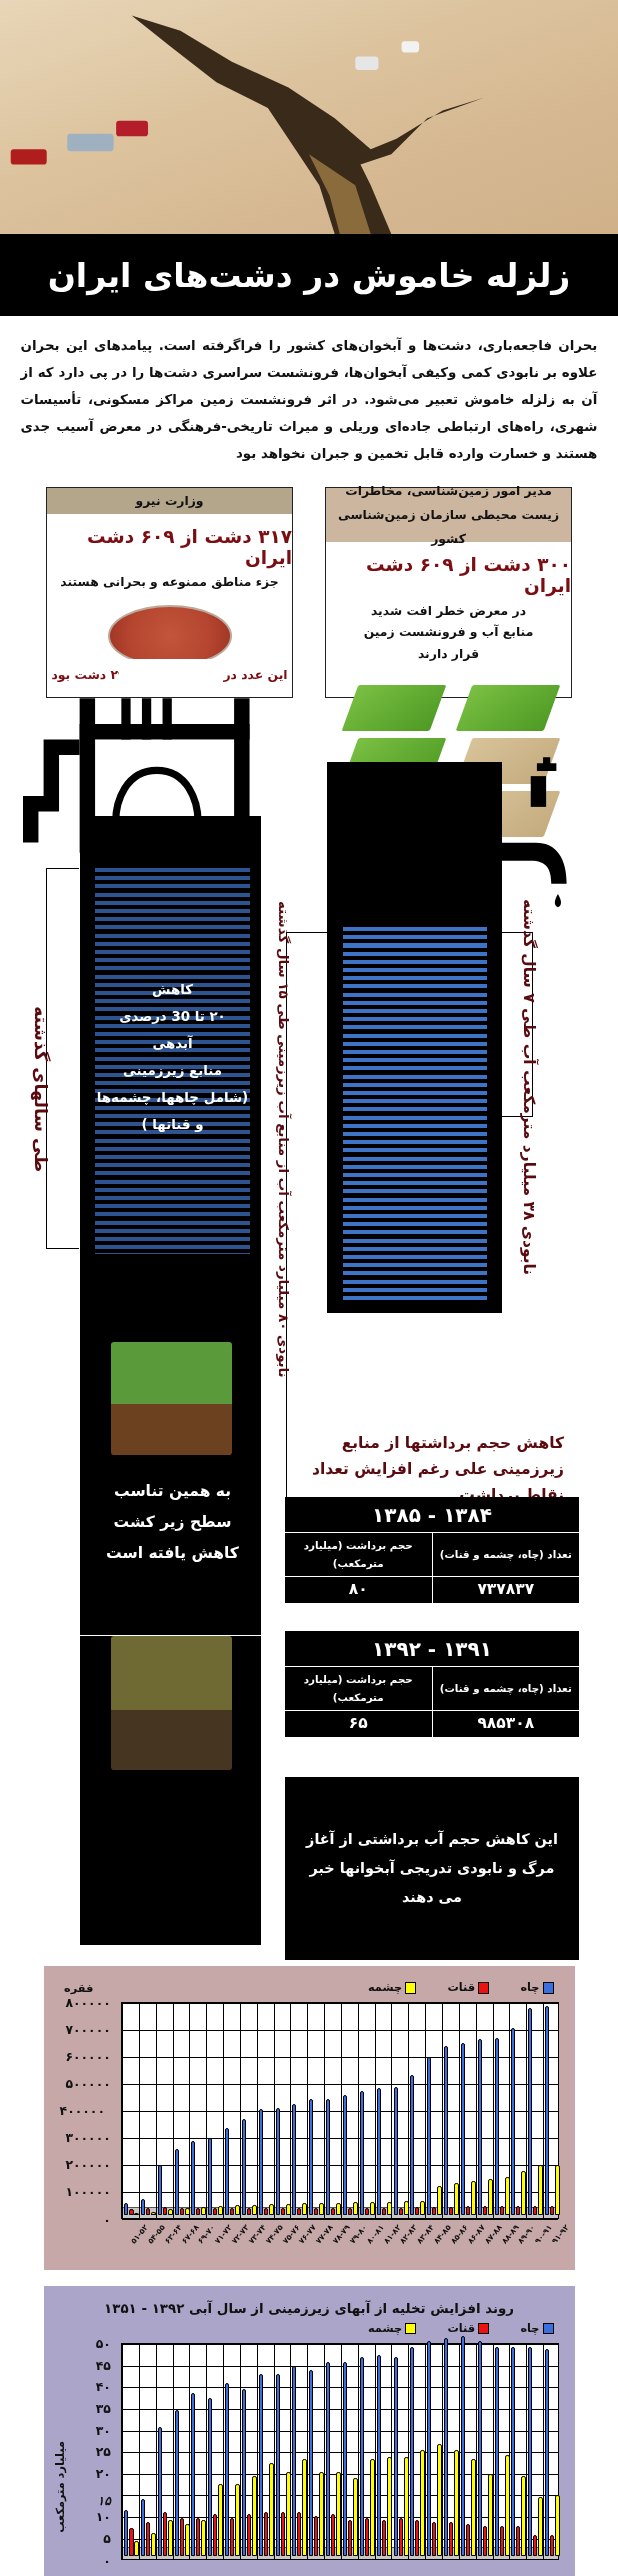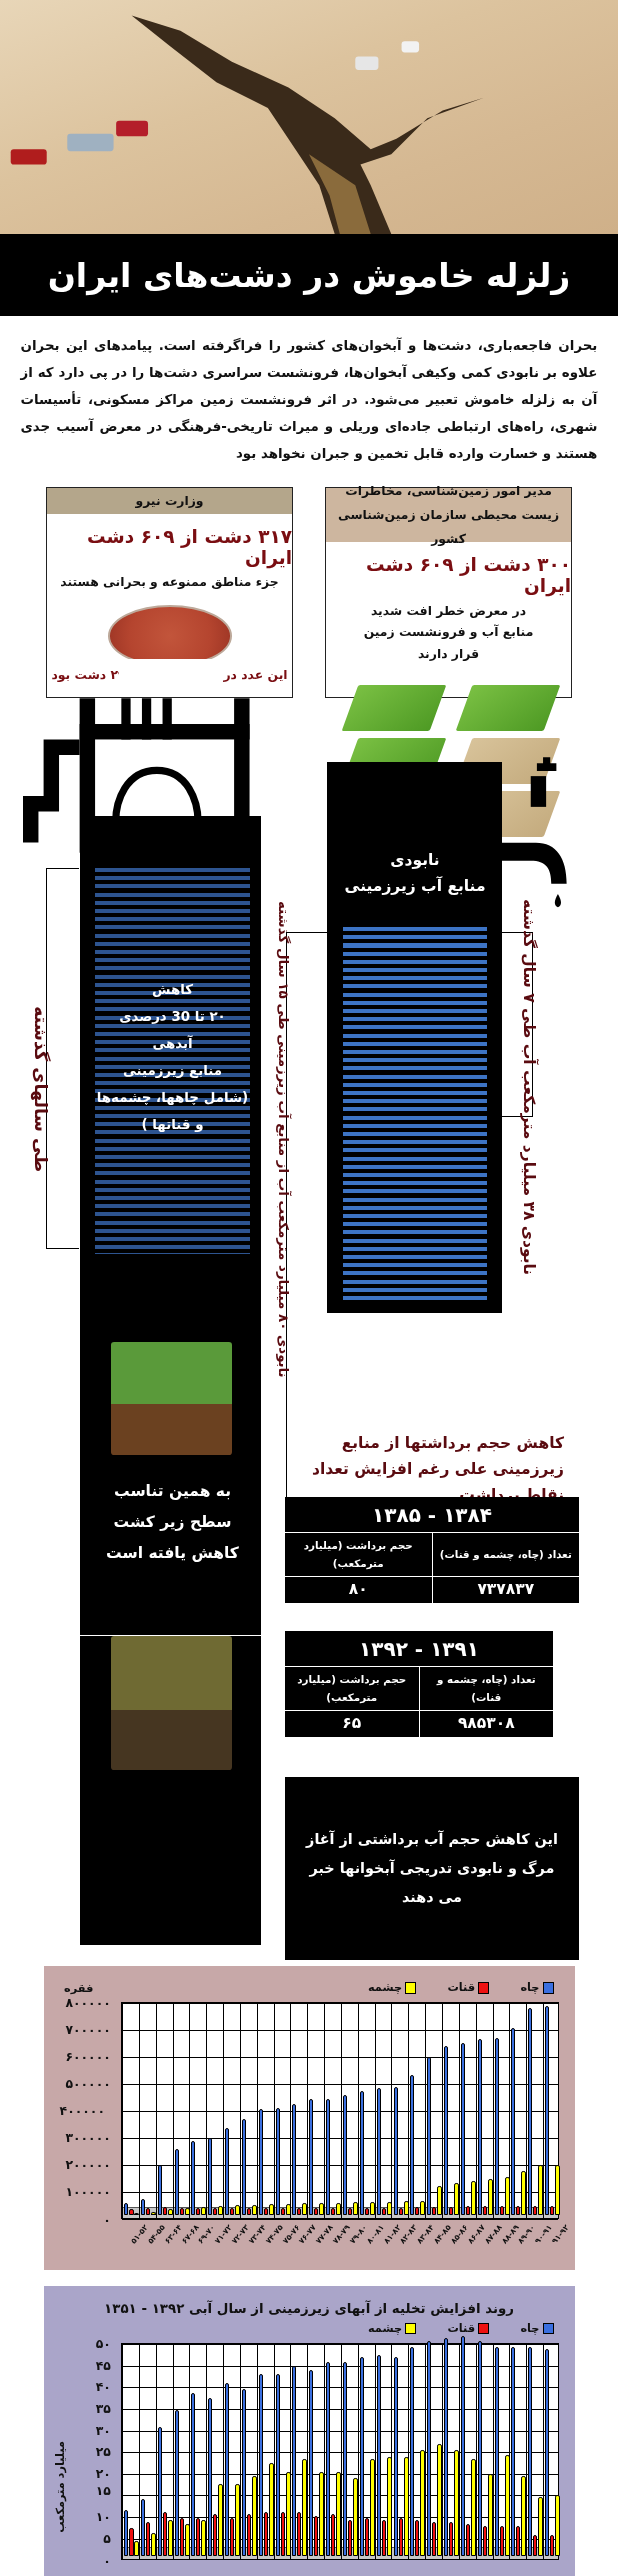--- a/index.html
+++ b/index.html
@@ -101,24 +101,20 @@
 
 <div class="mid">
 
   <svg style="position:absolute;left:500px;top:57px" width="82" height="155" viewBox="0 0 160 300">
     <path d="M40 30 h70 v-15 h-12 v-12 h-14 v12 h-12 v15 z" fill="#000"></path>
     <rect x="60" y="40" width="30" height="60" fill="#000"></rect>
     <path d="M0 170 h70 c40 0 60 30 60 80 h-30 c0-30 -10-45 -40-45 h-60 z" fill="#000"></path>
     <path d="M113 270 c-8 14 -8 22 0 26 c8-4 8-12 0-26z" fill="#000"></path>
   </svg>
   <div class="col-black" style="left:327px;top:64px;width:175px;height:551px"></div>
-  <div class="wtext" style="left:330px;top:149px;width:170px;font-size:15.5px;line-height:26px">
-    <div>نابودی</div>
-    <div>منابع آب زیرزمینی</div>
-  </div>
   <div class="waves" style="left:343px;top:229px;width:144px;height:376px"></div>
   <div class="bracket" style="left:502px;top:234px;width:31px;height:185px;border-left:none"></div>
   <div class="vtext" style="left:520px;top:268px;height:309px">نابودی ۳۸ میلیارد مترمکعب آب طی ۷ سال گذشته</div>
   <div class="bracket" style="left:286px;top:234px;width:41px;height:572px;border-right:none"></div>
   <div class="vtext" style="left:276px;top:319px;height:361px;font-size:13.4px">نابودی ۸۰ میلیارد مترمکعب آب از منابع آب زیرزمینی طی ۱۵ سال گذشته</div>
 
   <svg style="position:absolute;left:23px;top:0" width="242" height="155" viewBox="0 0 470 300">
     <rect x="110" y="0" width="30" height="300" fill="#000"></rect>
     <rect x="410" y="0" width="30" height="300" fill="#000"></rect>
     <rect x="110" y="50" width="330" height="30" fill="#000"></rect>
@@ -158,21 +154,21 @@
     <div class="yr">۱۳۸۴ - ۱۳۸۵</div>
     <div class="row">
       <div class="cell">تعداد (چاه، چشمه و قنات)</div>
       <div class="cell">حجم برداشت (میلیارد مترمکعب)</div>
     </div>
     <div class="row">
       <div class="cell val">۷۳۷۸۳۷</div>
       <div class="cell val">۸۰</div>
     </div>
   </div>
-  <div class="ptable" style="left:285px;top:-319px;width:268px">
+  <div class="ptable" style="left:285px;top:-319px;width:294px">
     <div class="yr">۱۳۹۱ - ۱۳۹۲</div>
     <div class="row">
       <div class="cell">تعداد (چاه، چشمه و قنات)</div>
       <div class="cell">حجم برداشت (میلیارد مترمکعب)</div>
     </div>
     <div class="row">
       <div class="cell val">۹۸۵۳۰۸</div>
       <div class="cell val">۶۵</div>
     </div>
   </div>
@@ -569,21 +565,21 @@
         <div class="gridv" style="left: 421px;"></div>
         <div class="bargrp" style="left: 423px;">
           <div class="bar" style="background: rgb(58, 111, 224); height: 207px;"></div>
           <div class="bar" style="background: rgb(238, 17, 17); height: 21px;"></div>
           <div class="bar" style="background: rgb(255, 255, 0); height: 61px;"></div>
         </div>
       </div>
       <div class="ylab" style="top: 222px;">۰</div>
       <div class="ylab" style="top: 200px;">۵</div>
       <div class="ylab" style="top: 178px;">۱۰</div>
-      <div class="ylab" style="top: 152px;">۱۵</div>
+      <div class="ylab" style="top: 162px; font-style: italic;">۱۵</div>
       <div class="ylab" style="top: 135px;">۲۰</div>
       <div class="ylab" style="top: 113px;">۲۵</div>
       <div class="ylab" style="top: 92px;">۳۰</div>
       <div class="ylab" style="top: 70px;">۳۵</div>
       <div class="ylab" style="top: 48px;">۴۰</div>
       <div class="ylab" style="top: 27px;">۴۵</div>
       <div class="ylab" style="top: 5.2px;">۵۰</div>
     </div>
 </div>
 

